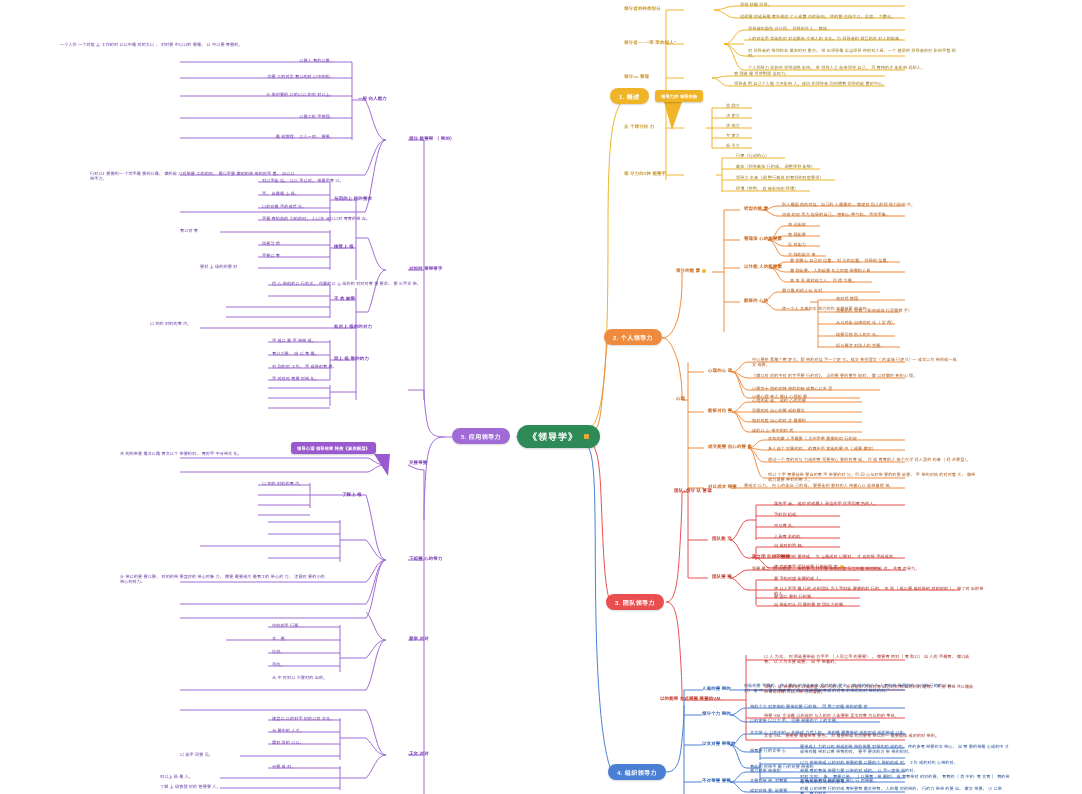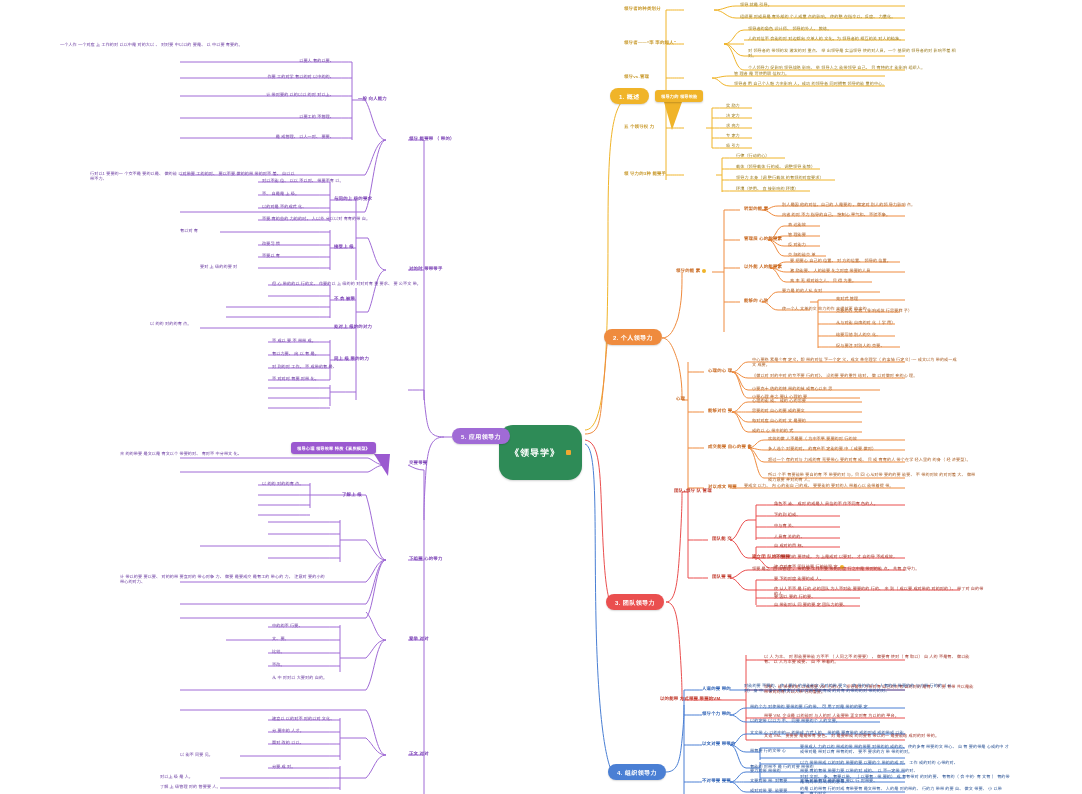--- a/index.html
+++ b/index.html
@@ -30,23 +30,23 @@
   .mid.p{color:#7b42b5;}
 
   .leaf.y{color:#9a7b20;}
   .leaf.o{color:#a85c22;}
   .leaf.r{color:#a33428;}
   .leaf.b{color:#2d5596;}
   .leaf.p{color:#6a3ba0;}
 
   
   .root{
-    position:absolute;left:499px;top:425px;
+    position:absolute;left:517px;top:425px;
     background:#2e8b57;color:#fff;border-radius:14px;
-    padding:21px 11px;font-size:9px;font-weight:bold;
+    padding:5px 11px;font-size:9px;font-weight:bold;
     letter-spacing:1px;display:flex;align-items:center;gap:6px;
     box-shadow:0 1px 2px rgba(0,0,0,.18);
   }
   .root .dot{width:5px;height:5px;background:#f0a830;border-radius:1px;display:inline-block;}
 
   
   .pill{
     position:absolute;border-radius:9px;color:#fff;font-weight:bold;
     font-size:6px;padding:3.5px 9px;letter-spacing:.4px;
     box-shadow:0 1px 1.5px rgba(0,0,0,.15);

